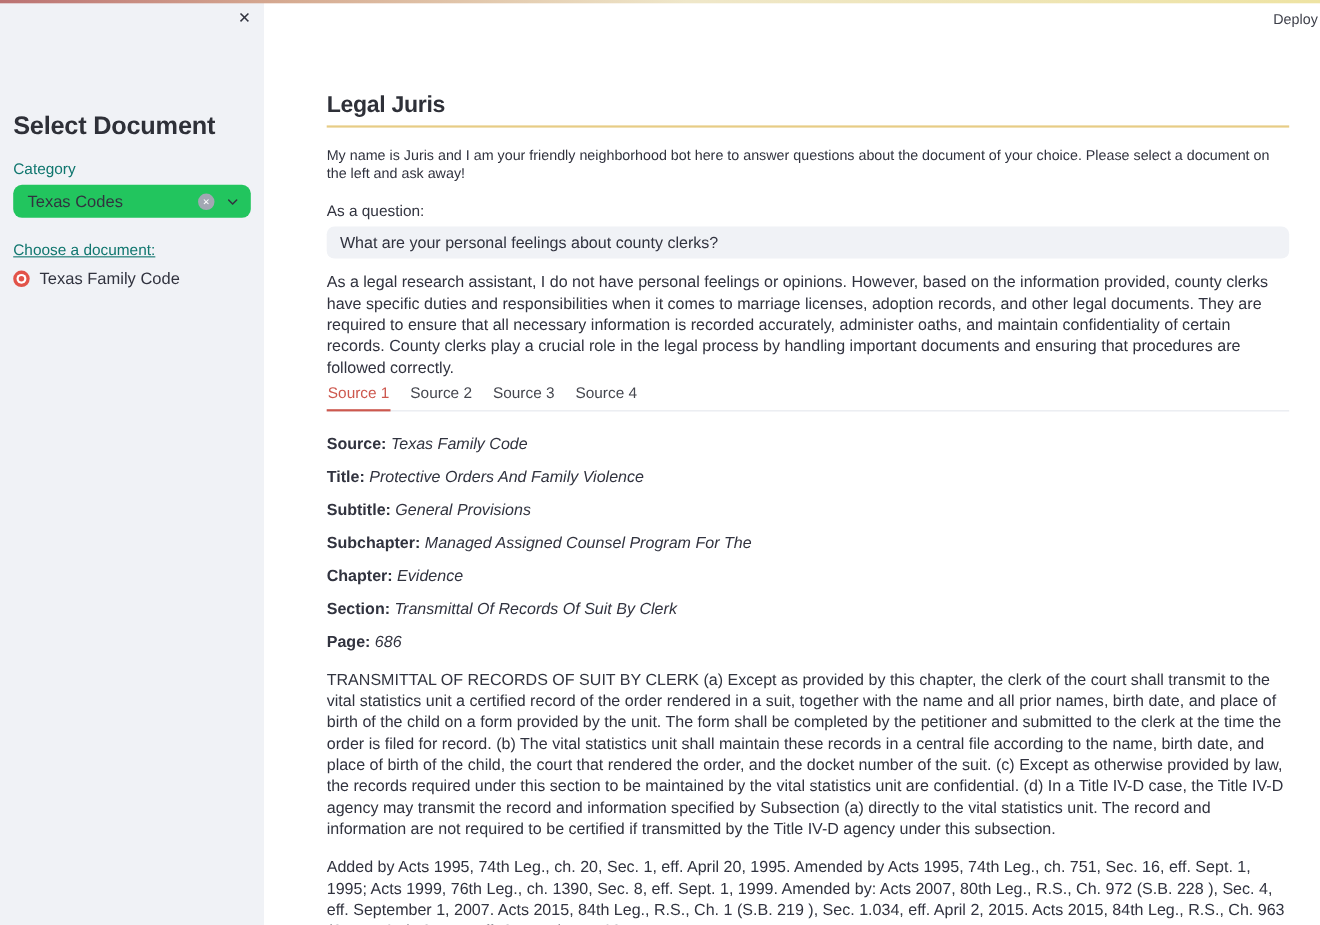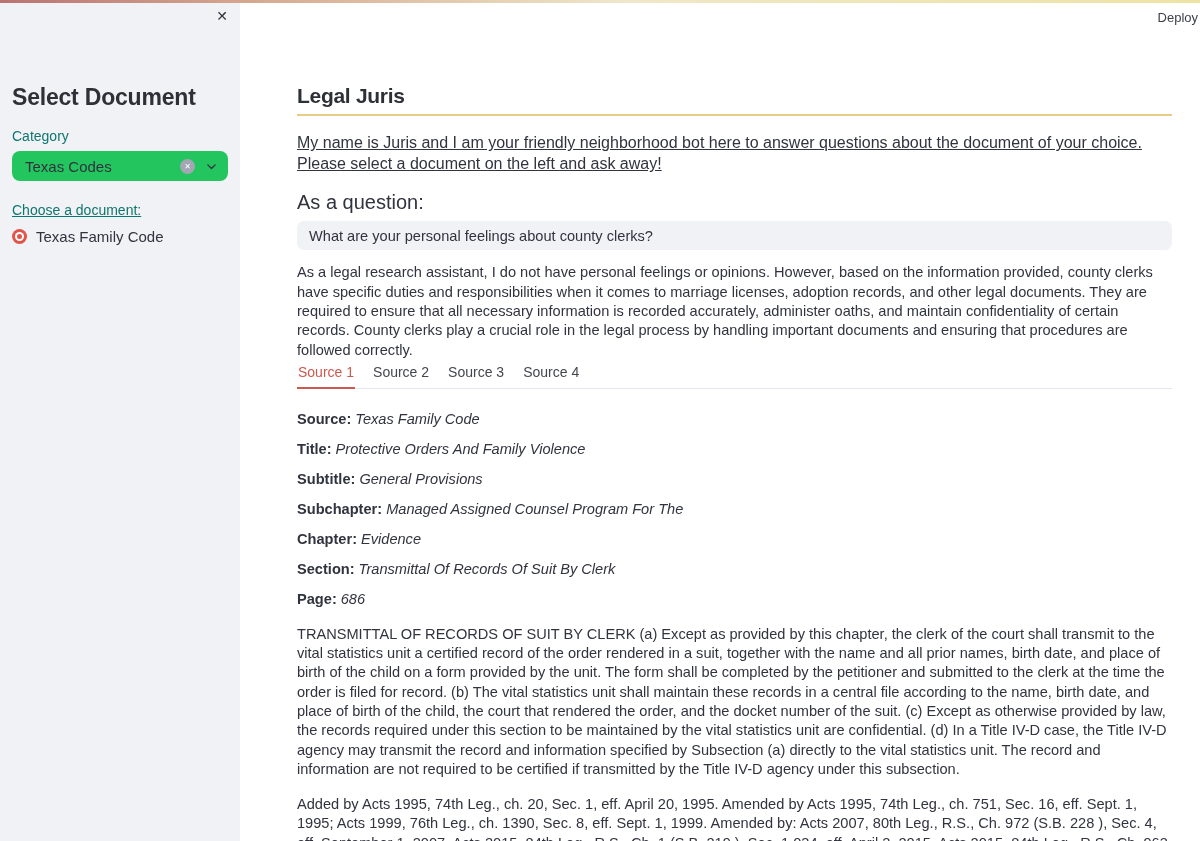--- a/index.html
+++ b/index.html
@@ -31,21 +31,21 @@
   .sidebar {
     position: absolute; left: 0; top: 0; width: 240px; height: 841px;
     background: #f0f2f6;
     z-index: 3;
   }
   .close-btn {
     position: absolute; top: 9px; right: 12px;
     font-size: 14px; color: #31333F; cursor: pointer;
     line-height: 1;
   }
-  .sb-content { padding: 84px 12px 0 12px; }
+  .sb-content { padding: 84px 12px 0 12px; margin-top: 17px; }
   .sb-title { margin: 0; font-size: 23px; font-weight: 700; color: #2e3038; letter-spacing: -0.2px; }
   .small-label { margin-top: 17px; font-size: 14px; color: #0f766e; }
   .selectbox {
     margin-top: 7px; height: 30px;
     background: #22c55e; border-radius: 8px;
     display: flex; align-items: center;
     padding: 0 10px 0 13px;
     font-size: 15px; color: #31333F;
     cursor: pointer;
   }
@@ -72,22 +72,22 @@
   .radio-label { font-size: 15px; }
 
   
   .main {
     position: absolute; left: 240px; top: 0; width: 960px; height: 841px;
     background: #ffffff;
     padding: 0 28px 0 57px;
   }
   .page-title { margin: 84px 0 0 0; font-size: 21px; font-weight: 700; color: #2e3038; letter-spacing: -0.3px; line-height: 1.1; }
   .title-rule { margin: 7px 0 0 0; border: none; border-top: 2px solid #e7cc85; }
-  .intro { margin: 16px 16px 0 0; font-size: 16px; line-height: 1.32; text-decoration: underline; }
-  .q-label { margin-top: 17px; font-size: 20px; }
+  .intro { margin: 16px 16px 0 0; font-size: 13px; line-height: 1.32; }
+  .q-label { margin-top: 17px; font-size: 14px; }
   .q-input {
     margin-top: 7px; width: 100%; height: 29px;
     background: #f0f2f6; border: none; border-radius: 7px;
     padding: 0 12px; font-size: 14.6px; color: #31333F;
     font-family: "Liberation Sans", sans-serif;
     outline: none;
   }
   .answer { margin: 13px 0 0 0; font-size: 14.6px; line-height: 19.3px; }
 
   .tabs {

